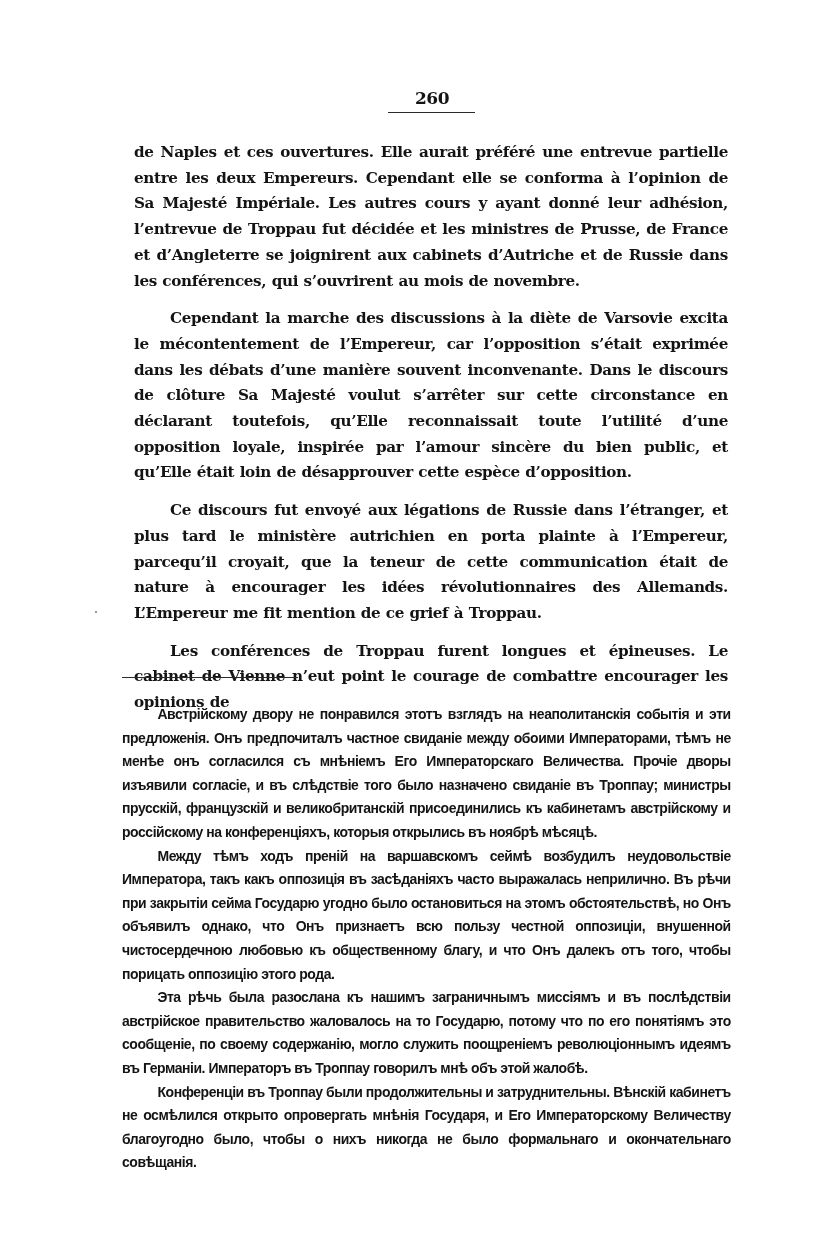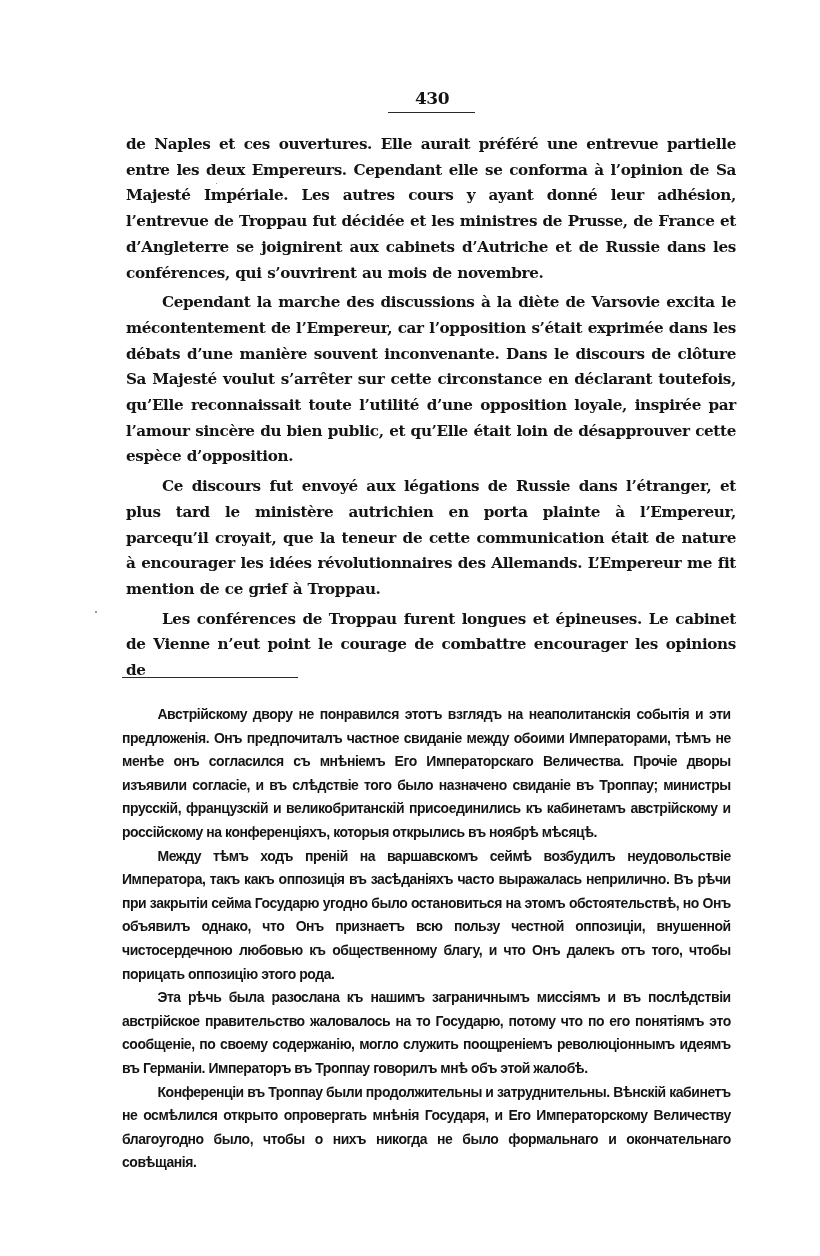--- a/index.html
+++ b/index.html
@@ -49,21 +49,21 @@
       width: 618px;
       font-family: "DejaVu Serif", "Liberation Serif", serif;
       font-weight: bold;
       font-size: 15.2px;
       line-height: 25.7px;
       text-align: justify;
       letter-spacing: -0.35px;
       word-spacing: 0.5px;
     }
     .main-text p {
-      margin: 4px;
+      margin: 12px;
     }
     .main-text p.indent {
       text-indent: 36px;
     }
     .footnote-rule {
       position: absolute;
       left: 122px;
       top: 677px;
       width: 176px;
       height: 0;
@@ -93,21 +93,21 @@
       height: 2px;
       border-radius: 1px;
       background: #777;
     }
   </style>
 </head>
 <body>
 
 <div class="page">
 
-  <div class="page-number">430</div>
+  <div class="page-number">260</div>
   <div class="page-number-rule"></div>
 
   <div class="main-text">
     <p>de Naples et ces ouvertures. Elle aurait préféré une entrevue partielle entre les deux Empereurs. Cependant elle se conforma à l’opinion de Sa Majesté Impériale. Les autres cours y ayant donné leur adhésion, l’entrevue de Troppau fut décidée et les ministres de Prusse, de France et d’Angleterre se joignirent aux cabinets d’Autriche et de Russie dans les conférences, qui s’ouvrirent au mois de novembre.</p>
     <p class="indent">Cependant la marche des discussions à la diète de Varsovie excita le mécontentement de l’Empereur, car l’opposition s’était exprimée dans les débats d’une manière souvent inconvenante. Dans le discours de clôture Sa Majesté voulut s’arrêter sur cette circonstance en déclarant toutefois, qu’Elle reconnaissait toute l’utilité d’une opposition loyale, inspirée par l’amour sincère du bien public, et qu’Elle était loin de désapprouver cette espèce d’opposition.</p>
     <p class="indent">Ce discours fut envoyé aux légations de Russie dans l’étranger, et plus tard le ministère autrichien en porta plainte à l’Empereur, parcequ’il croyait, que la teneur de cette communication était de nature à encourager les idées révolutionnaires des Allemands. L’Empereur me fit mention de ce grief à Troppau.</p>
     <p class="indent">Les conférences de Troppau furent longues et épineuses. Le cabinet de Vienne n’eut point le courage de combattre encourager les opinions de</p>
   </div>
 
   <div class="margin-dot" style="left:95px; top:611px;"></div>

